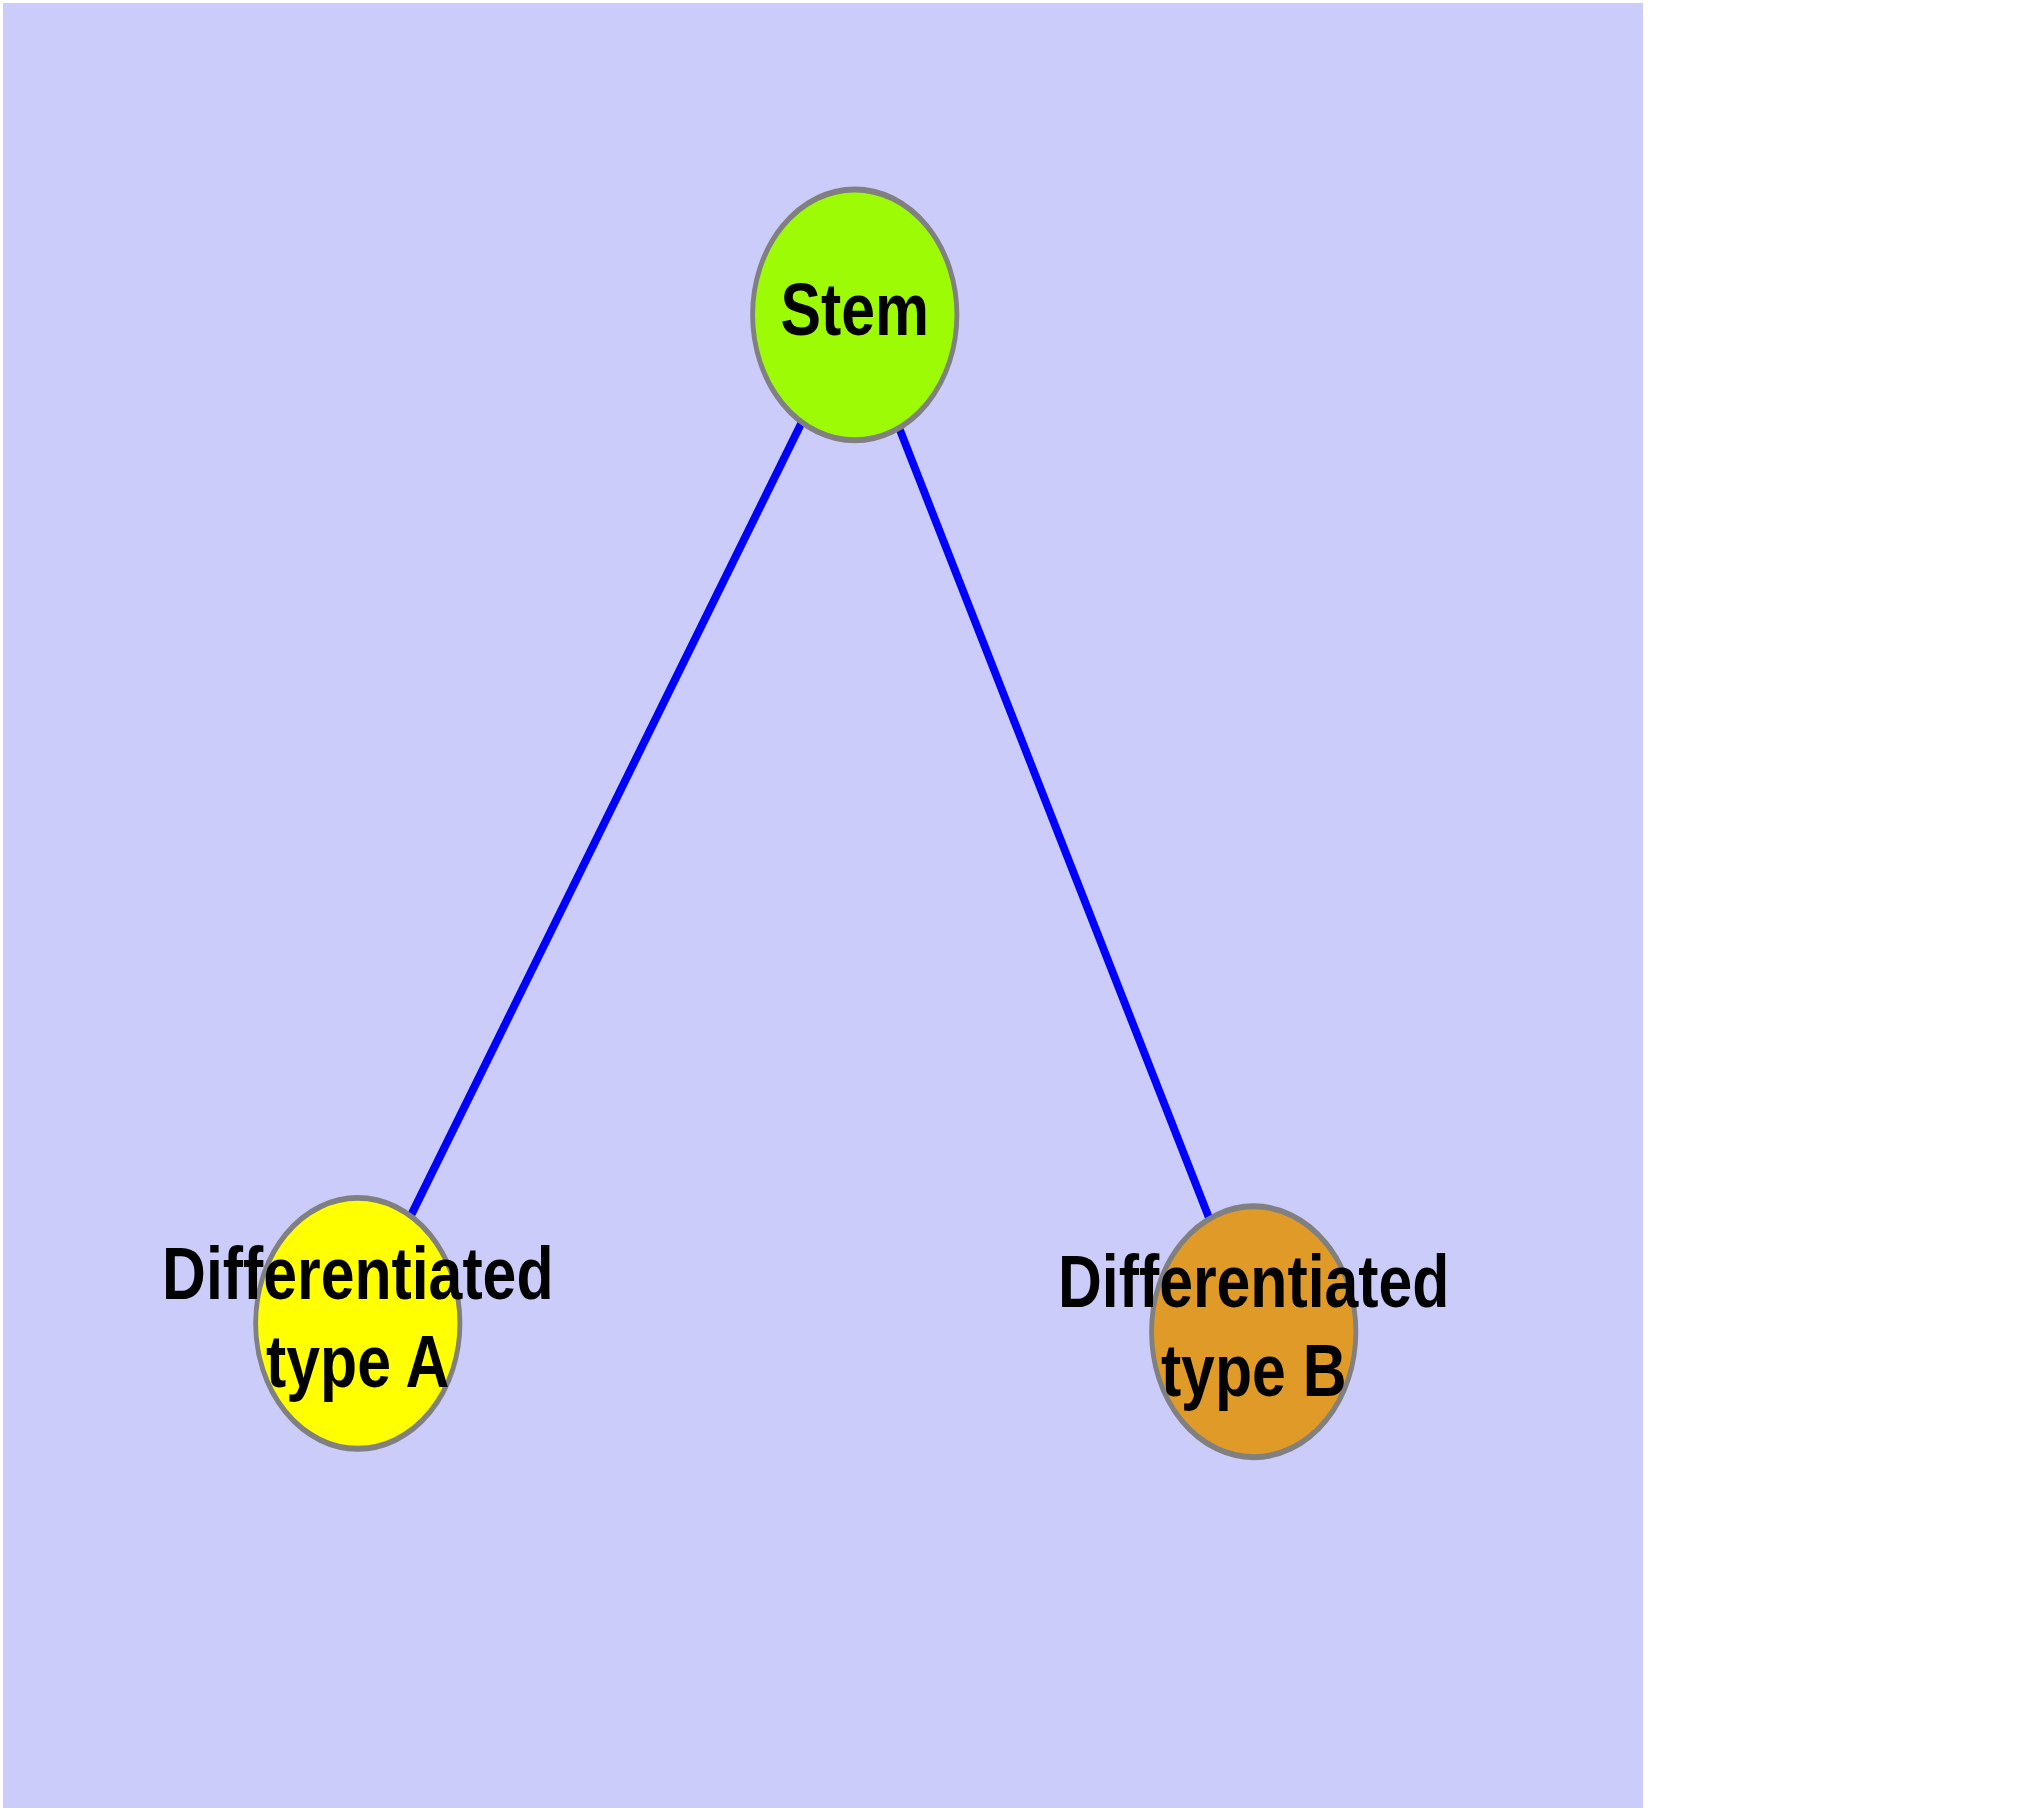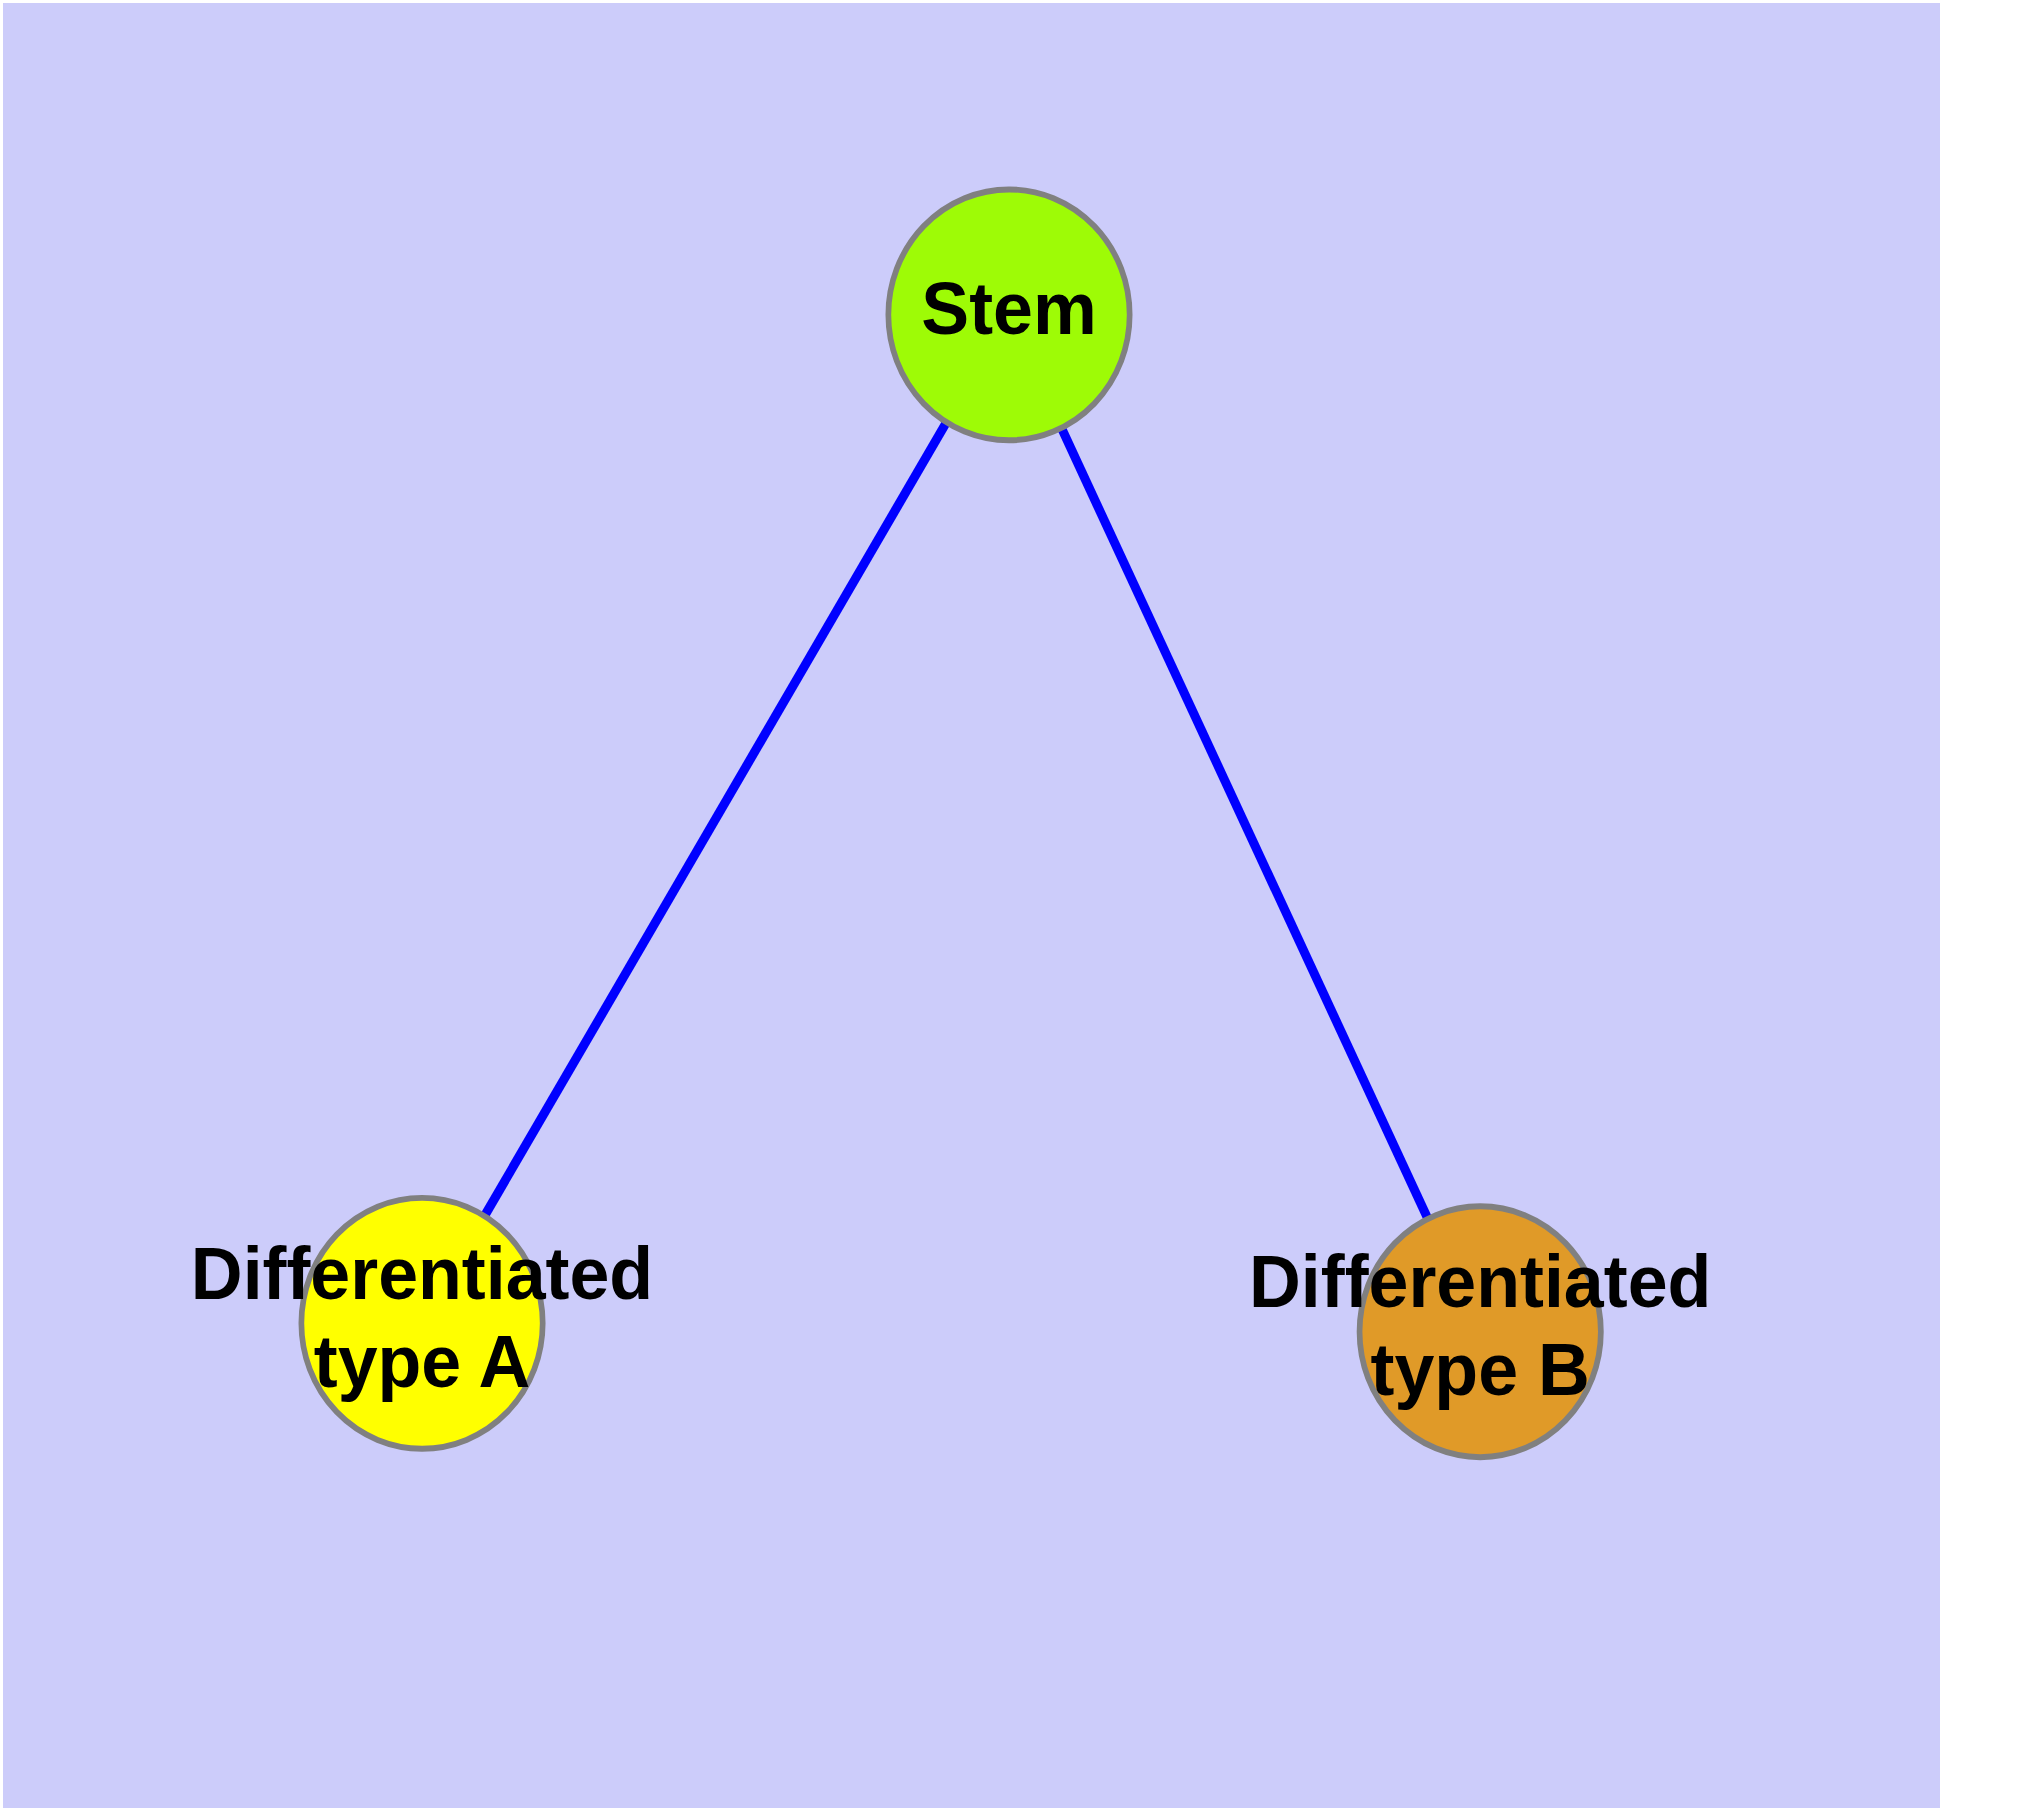--- a/index.html
+++ b/index.html
@@ -11,21 +11,21 @@
     position: relative;
     width: 2021px;
     height: 1812px;
     background: #ffffff;
     overflow: hidden;
   }
   #canvas {
     position: absolute;
     left: 3.4px;
     top: 3.4px;
-    width: 1937px;
+    width: 1640px;
     height: 1805px;
     background: #ccccfa;
   }
   #graph-svg {
     position: absolute;
     left: 0;
     top: 0;
     width: 100%;
     height: 100%;
     display: block;

